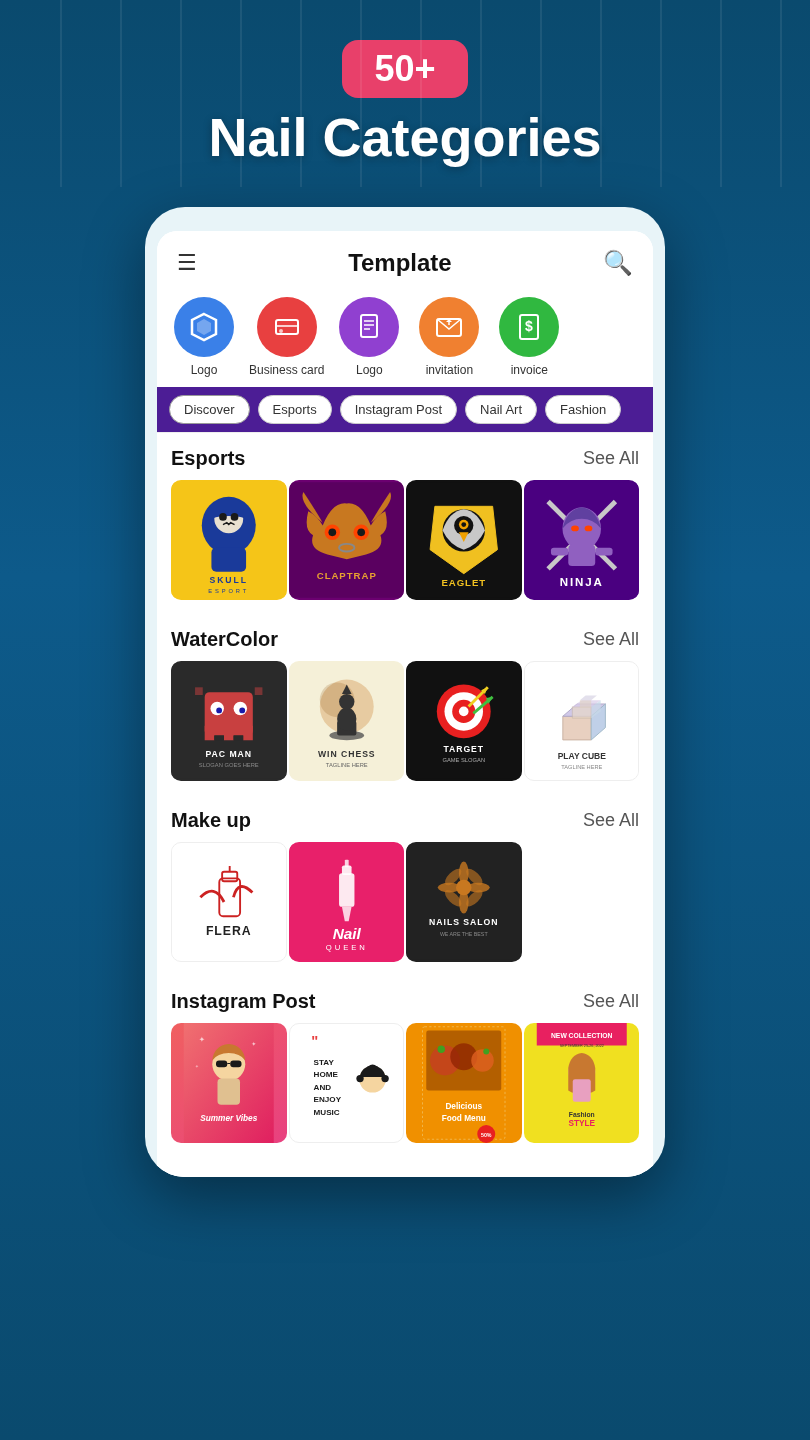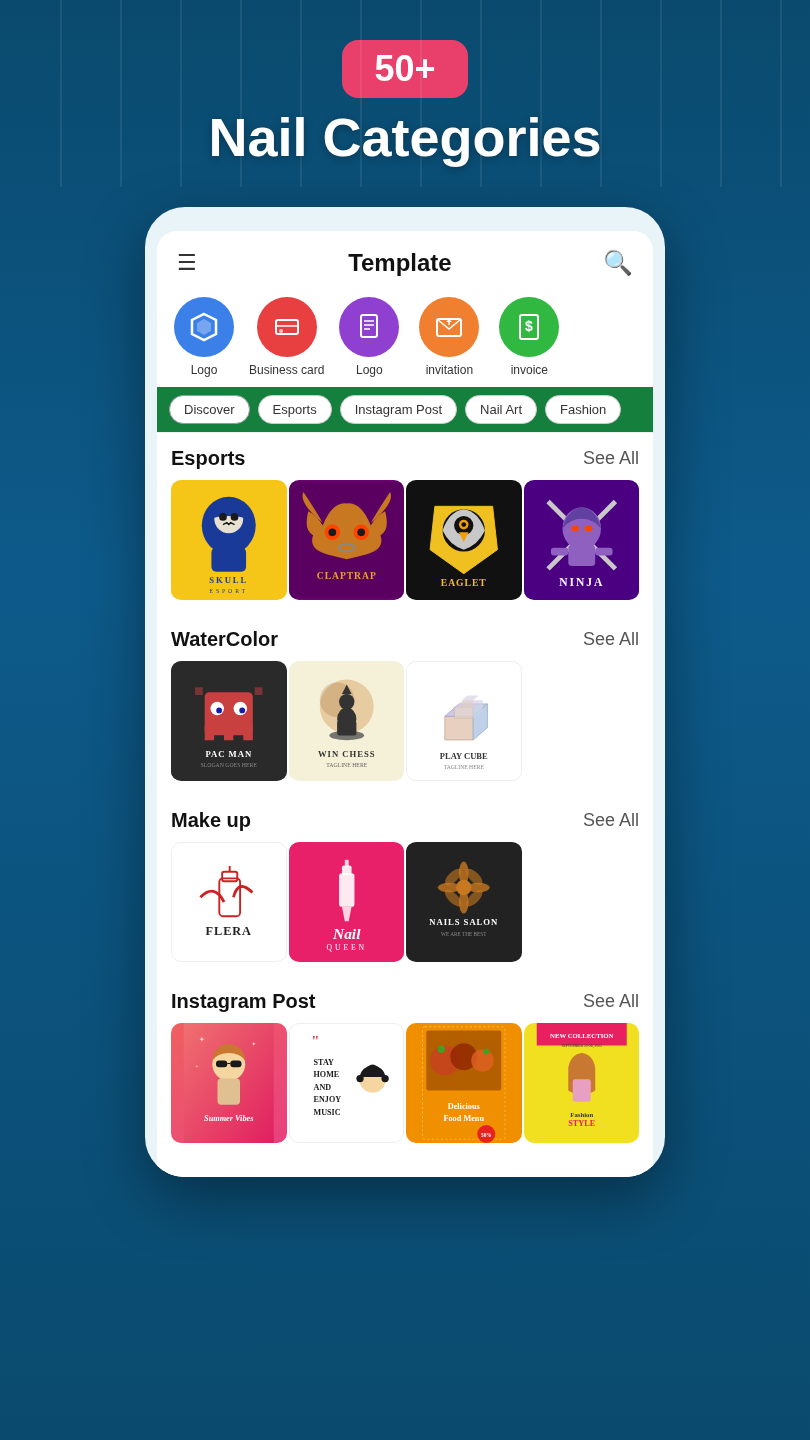--- a/index.html
+++ b/index.html
@@ -128,21 +128,21 @@
       color: #333;
       font-weight: 500;
     }
 
     
     .filter-tabs {
       display: flex;
       padding: 8px 12px;
       gap: 8px;
       overflow-x: auto;
-      background: #15803d;
+      background: #4c1d95;
       border-bottom: 1px solid #eee;
     }
     .filter-tab {
       border: 1.5px solid #ccc;
       border-radius: 20px;
       padding: 6px 14px;
       font-size: 13px;
       color: #333;
       white-space: nowrap;
       background: white;
@@ -170,21 +170,20 @@
     }
     .see-all {
       font-size: 18px;
       color: #555;
     }
     .section-grid {
       display: grid;
       grid-template-columns: 1fr 1fr 1fr 1fr;
       gap: 2px;
       margin-bottom: 14px;
-      font-family: Liberation Serif, serif;
     }
     .card {
       border-radius: 10px;
       overflow: hidden;
       height: 120px;
       position: relative;
     }
 
     
     .wc-1 { background: #2a2a2a; }
@@ -459,20 +458,38 @@
               <rect x="50" y="60" width="20" height="15" rx="2" fill="#333"></rect>
               <ellipse cx="60" cy="58" rx="10" ry="12" fill="#333"></ellipse>
               <circle cx="60" cy="40" r="8" fill="#333"></circle>
               <path d="M55,32 L60,22 L65,32Z" fill="#333"></path>
 
               <text x="60" y="97" text-anchor="middle" fill="#333" font-size="9" font-weight="900" letter-spacing="1">WIN CHESS</text>
               <text x="60" y="108" text-anchor="middle" fill="#666" font-size="6">TAGLINE HERE</text>
             </svg>
           </div>
 
+          <div class="card wc-3">
+            <svg viewBox="0 0 120 120" xmlns="http://www.w3.org/2000/svg">
+              <rect width="120" height="120" fill="#111"></rect>
+
+              <circle cx="60" cy="50" r="28" fill="#e82020"></circle>
+              <circle cx="60" cy="50" r="20" fill="white"></circle>
+              <circle cx="60" cy="50" r="12" fill="#e82020"></circle>
+              <circle cx="60" cy="50" r="5" fill="white"></circle>
+
+              <line x1="85" y1="25" x2="65" y2="45" stroke="#f0d020" stroke-width="3"></line>
+              <polygon points="85,25 78,28 82,32" fill="#f0d020"></polygon>
+
+              <line x1="90" y1="35" x2="70" y2="52" stroke="#40c040" stroke-width="3"></line>
+              <polygon points="90,35 83,36 86,42" fill="#40c040"></polygon>
+              <text x="60" y="92" text-anchor="middle" fill="white" font-size="9" font-weight="900" letter-spacing="1">TARGET</text>
+              <text x="60" y="103" text-anchor="middle" fill="#aaa" font-size="6">GAME SLOGAN</text>
+            </svg>
+          </div>
 
           <div class="card wc-4">
             <svg viewBox="0 0 120 120" xmlns="http://www.w3.org/2000/svg">
               <rect width="120" height="120" fill="white"></rect>
 
               <polygon points="40,55 70,55 70,80 40,80" fill="#e8d0c0" stroke="#c8b0a0" stroke-width="1"></polygon>
 
               <polygon points="40,55 55,42 85,42 70,55" fill="#d0c8e8" stroke="#b0a8c8" stroke-width="1"></polygon>
 
               <polygon points="70,55 85,42 85,67 70,80" fill="#c0d0e8" stroke="#a0b8c8" stroke-width="1"></polygon>

